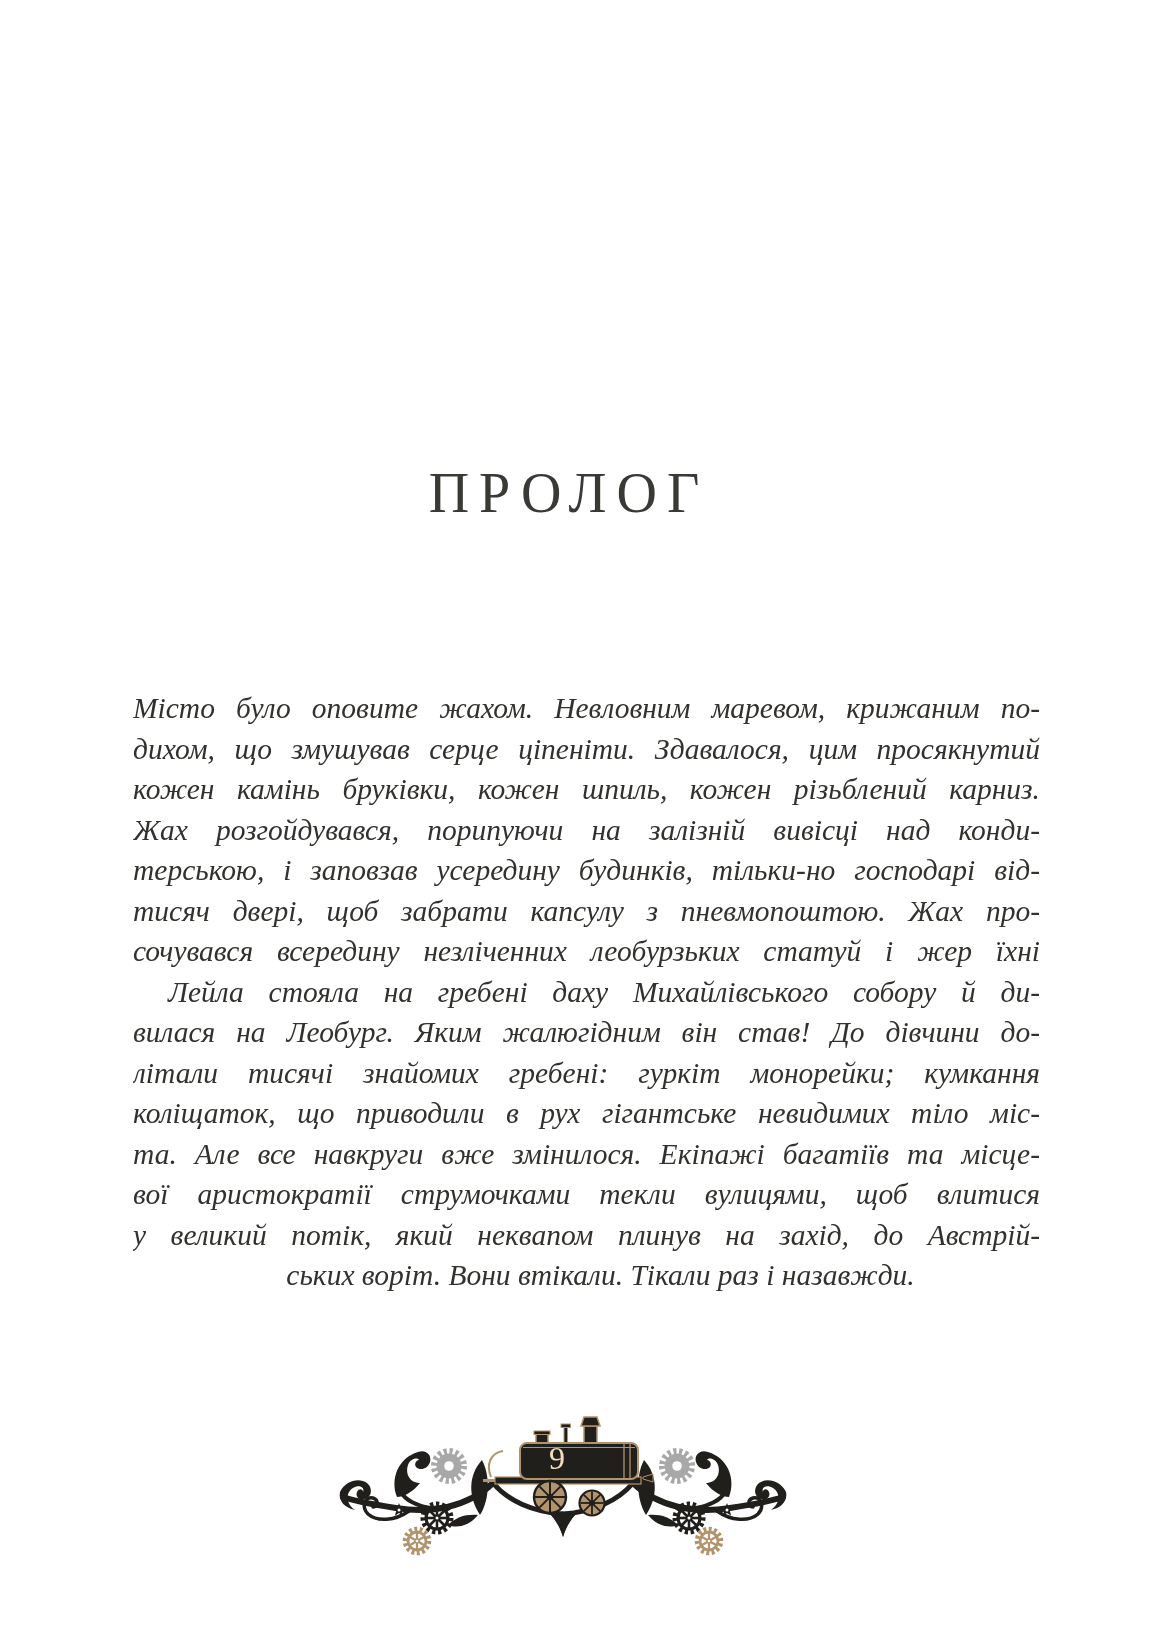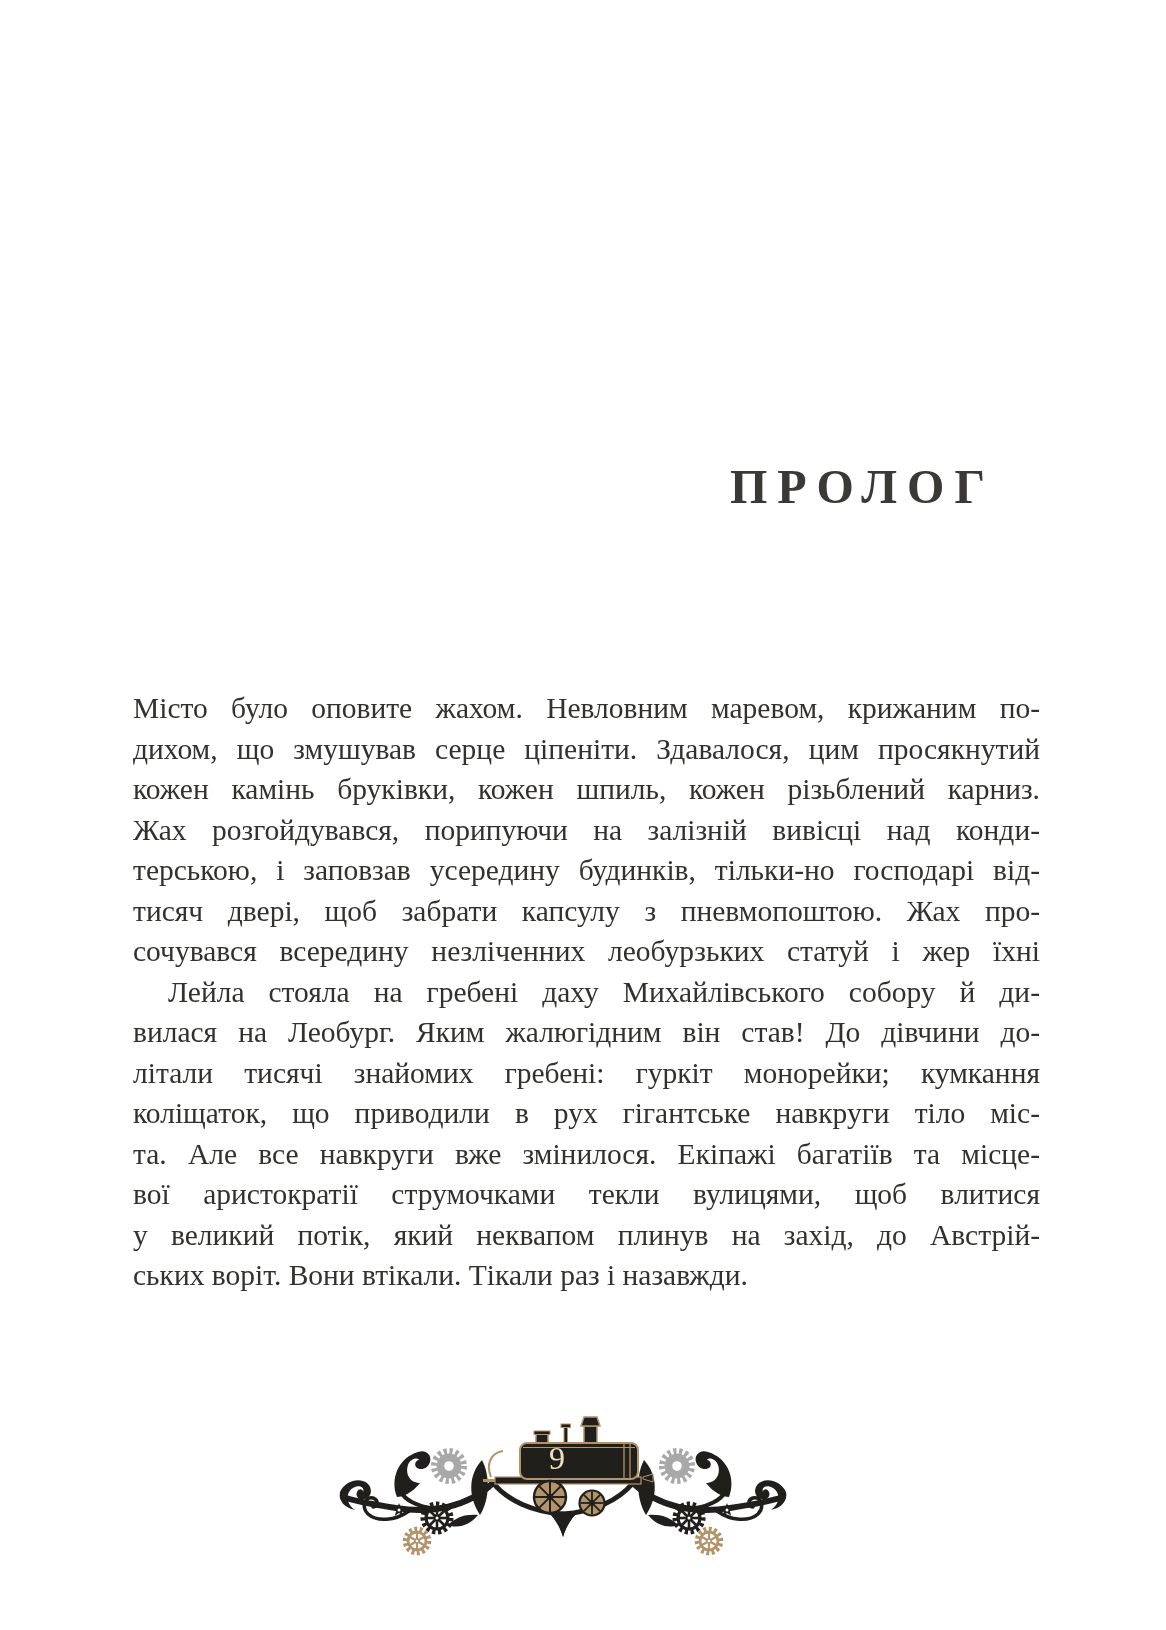--- a/index.html
+++ b/index.html
@@ -5,37 +5,37 @@
   html,body{margin:0;padding:0;}
   body{
     width:1166px;height:1630px;
     background:var(--paper,#fff);
     font-family:"Liberation Serif","DejaVu Serif",serif;
     overflow:hidden;
   }
   .page{position:relative;width:1166px;height:1630px;background:var(--paper,#fff);}
   .chapter-title{
     position:absolute;left:133px;top:430px;width:862px;
-    text-align:right;
-    font-size:48px;line-height:50px;font-weight:700;
+    text-align:center;
+    font-size:56px;line-height:50px;font-weight:400;
     letter-spacing:10px;text-indent:10px;
     color:var(--title,#3a3936);
   }
   .textblock{
     position:absolute;left:133px;top:688px;width:907px;
     color:var(--text,#33312d);
   }
   .line{
     height:40.5px;line-height:40.5px;overflow:hidden;
-    font-size:29.5px;
+    font-size:29.5px;font-style:italic;
     text-align:justify;
     white-space:normal;
   }
   .line:not(.last)::after{content:"";display:inline-block;width:100%;height:0;}
-  .line.last{text-align:left;}
+  .line.last{text-align:center;margin-left:28px;}
   .line.indent{text-indent:35px;}
   .vignette{position:absolute;left:313px;top:1415px;width:500px;height:150px;}
 </style>
 </head>
 <body>
 
 <div class="page">
 
   <h1 class="chapter-title">ПРОЛОГ</h1>
 
@@ -43,21 +43,21 @@
     <div class="line">Місто було оповите жахом. Невловним маревом, крижаним по-</div>
     <div class="line">дихом, що змушував серце ціпеніти. Здавалося, цим просякнутий</div>
     <div class="line">кожен камінь бруківки, кожен шпиль, кожен різьблений карниз.</div>
     <div class="line">Жах розгойдувався, порипуючи на залізній вивісці над конди-</div>
     <div class="line">терською, і заповзав усередину будинків, тільки-но господарі від-</div>
     <div class="line">тисяч двері, щоб забрати капсулу з пневмопоштою. Жах про-</div>
     <div class="line">сочувався всередину незліченних леобурзьких статуй і жер їхні</div>
     <div class="line indent">Лейла стояла на гребені даху Михайлівського собору й ди-</div>
     <div class="line">вилася на Леобург. Яким жалюгідним він став! До дівчини до-</div>
     <div class="line">літали тисячі знайомих гребені: гуркіт монорейки; кумкання</div>
-    <div class="line">коліщаток, що приводили в рух гігантське навкруги тіло міс-</div>
+    <div class="line">коліщаток, що приводили в рух гігантське невидимих тіло міс-</div>
     <div class="line">та. Але все навкруги вже змінилося. Екіпажі багатіїв та місце-</div>
     <div class="line">вої аристократії струмочками текли вулицями, щоб влитися</div>
     <div class="line">у великий потік, який неквапом плинув на захід, до Австрій-</div>
     <div class="line last">ських воріт. Вони втікали. Тікали раз і назавжди.</div>
   </div>
 
   <svg class="vignette" viewBox="0 0 500 150" xmlns="http://www.w3.org/2000/svg">
     <defs>
       <g id="gearGray">
         <circle r="14.5" fill="none" stroke="var(--gray)" stroke-width="7" stroke-dasharray="3.1 2.6"></circle>

